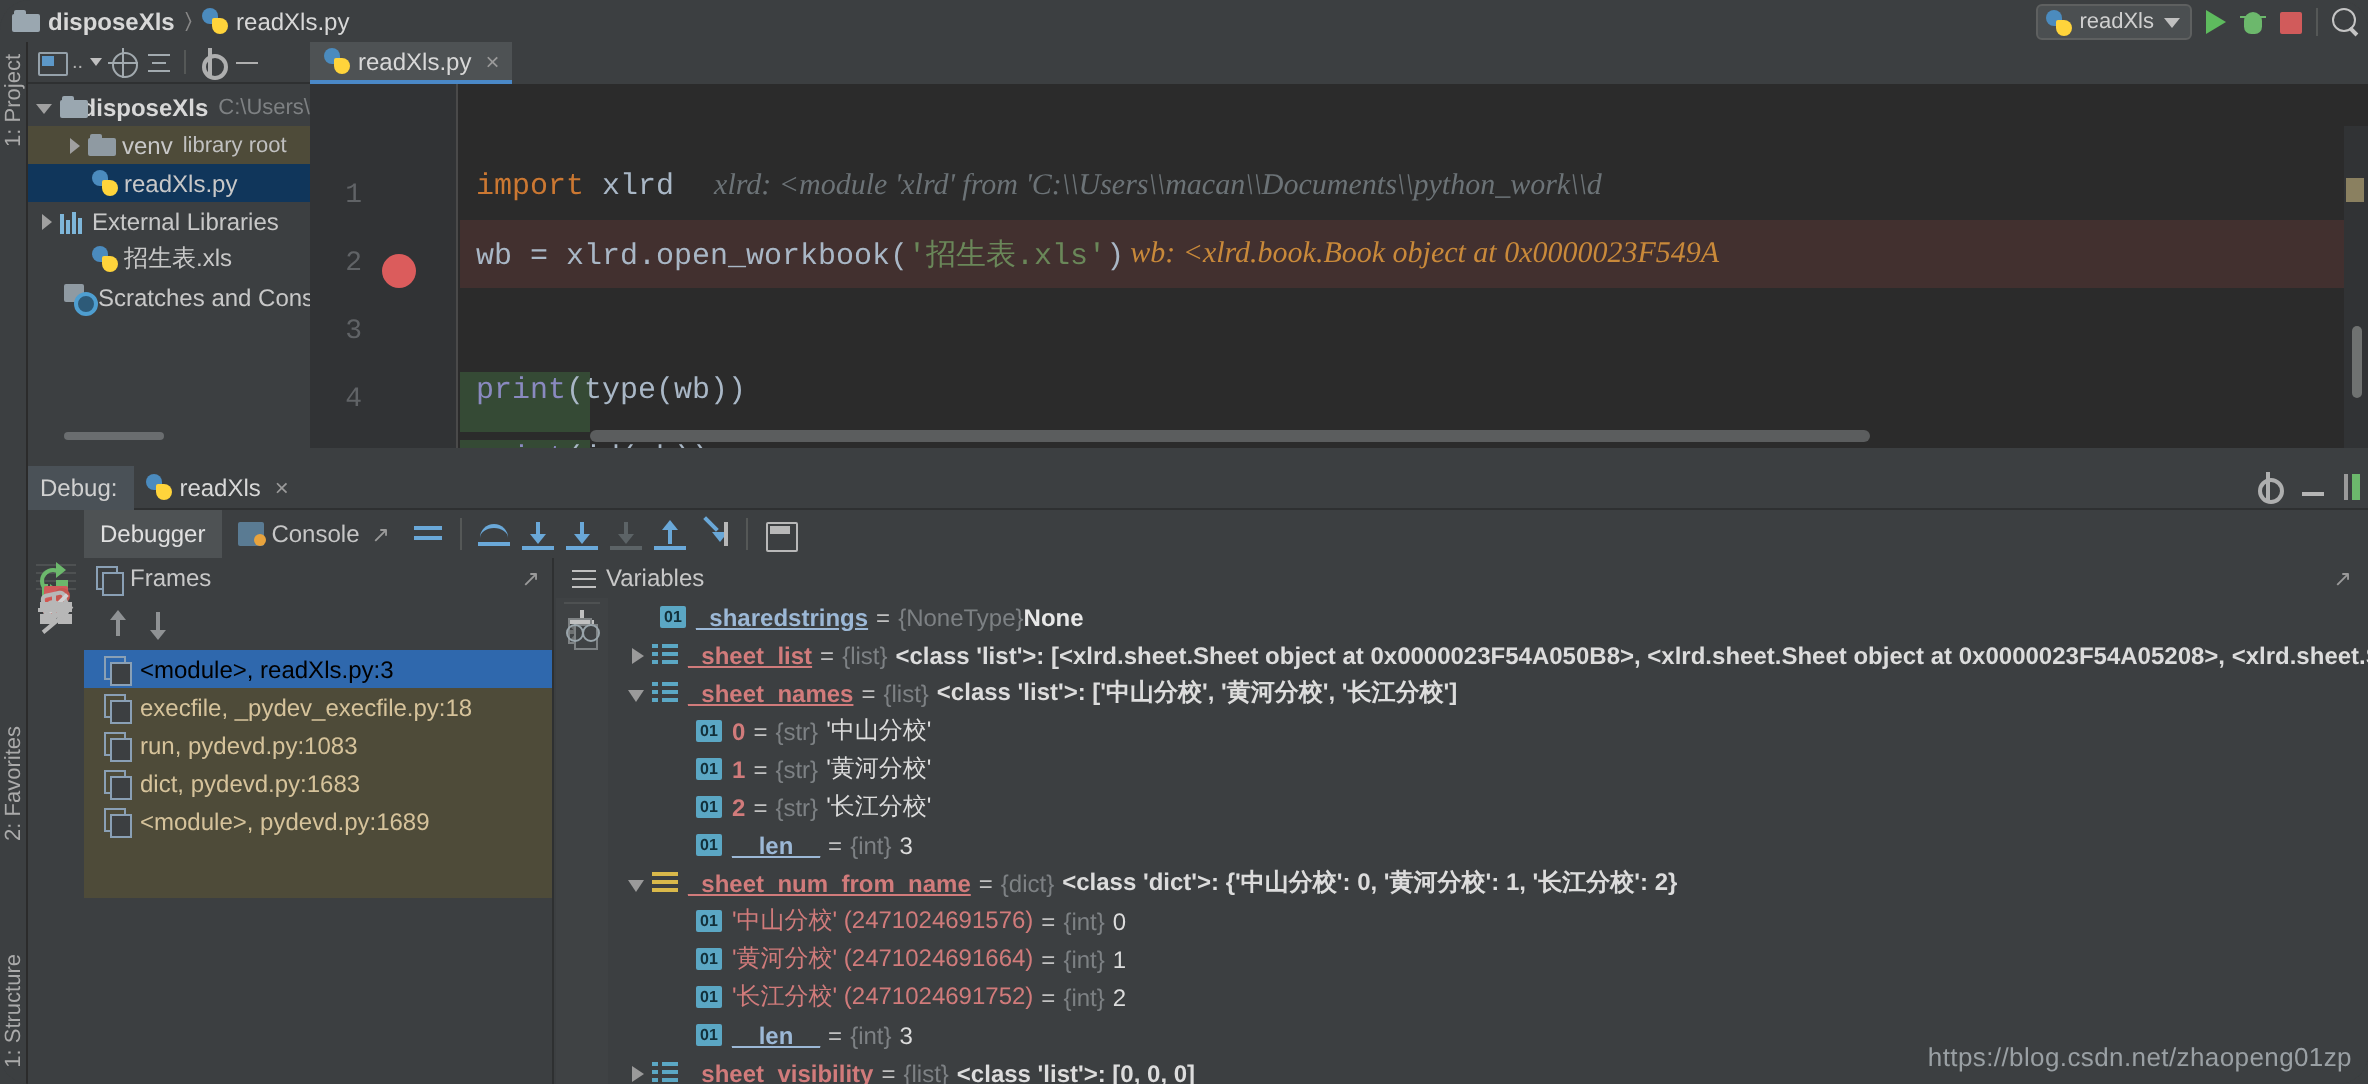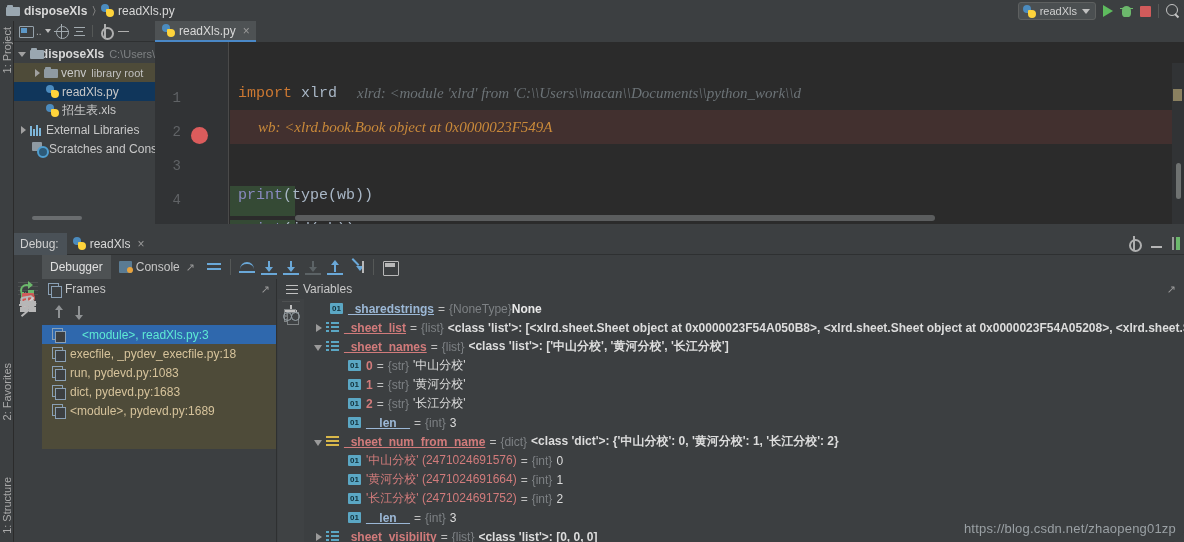--- a/index.html
+++ b/index.html
@@ -408,21 +408,21 @@
   .arrow-dn-btn:after{
     content:'';position:absolute;left:5px;top:13px;border-left:4px solid transparent;border-right:4px solid transparent;border-top:5px solid #8f9294;
   }
   #frames-list { margin-top:2px;background:#4e4b39;height:124px; }
   .frame-row {
     height:19px;display:flex;align-items:center;gap:5px;padding-left:10px;
     color:#d2b48c;font-size:12px;white-space:nowrap;
   }
   .frame-row.sel { background:#2f68ad;color:#ffffff; }
   .frame-row .ft { color:#d6c39b;font-size:12px; }
-  .frame-row.sel .ft { color:#5eead4;margin-left:12px; }
+  .frame-row.sel .ft { color:#000000; }
   #frames-rest { background:#3c3f41;height:94px; }
 
   
   #vars-panel {
     position:absolute;left:264px;top:46px;width:906px;height:263px;background:#3c3f41;
   }
   #vars-head { height:20px;display:flex;align-items:center;gap:5px;padding-left:8px;position:relative; }
   .var-head-ic { width:12px;height:11px;position:relative;flex:0 0 12px; }
   .var-head-ic .l{position:absolute;left:0;width:12px;height:1.6px;background:#c0c0c0;}
   #vars-head .vt { color:#c8c8c8;font-size:12px; }
@@ -554,36 +554,36 @@
         <span class="folder-venv"></span>
         <span class="tree-label">venv</span>
         <span class="tree-path" style="color:#c0c0c0">library root</span>
       </div>
 
       <div class="tree-row lvl3 sel-file">
         <span class="py-icon"></span>
         <span class="tree-label">readXls.py</span>
       </div>
 
-      <div class="tree-row lvl3">
-        <span class="py-icon"></span>
-        <span class="tree-label">招生表.xls</span>
-      </div>
-
       <div class="tree-row lvl1">
         <span class="tw-arrow closed"></span>
         <span class="lib-ic">
           <span style="left:0;height:10px"></span>
             <span style="left:3px;height:7px"></span>
           <span style="left:6px;height:11px"></span>
             <span style="left:9px;height:8px"></span>
         </span>
         <span class="tree-label">External Libraries</span>
       </div>
 
+      <div class="tree-row lvl3">
+        <span class="py-icon"></span>
+        <span class="tree-label">招生表.xls</span>
+      </div>
+
       <div class="tree-row lvl2">
         <span class="clock-ic"></span>
         <span class="tree-label">Scratches and Consol</span>
       </div>
     </div>
     <div id="proj-hscroll"></div>
   </div>
 
   <div id="editor-area">
     <div id="editor-tabs">
@@ -608,21 +608,22 @@
       <div id="line5-hl"></div>
 
       <div id="code-lines">
 
         <div class="cl" id="line1-row" style="top:34px">
           <span class="txt"><span class="kw">import</span><span class="pl"> xlrd</span></span>
           <span class="hint" style="margin-left:20px">xlrd: &lt;module 'xlrd' from 'C:\\Users\\macan\\Documents\\python_work\\d</span>
         </div>
 
         <div class="cl" id="line2-row" style="top:68px">
-          <span class="hint-orange" style="margin-left:20px">wb: &lt;xlrd.book.Book object at 0x0000023F549A</span>
+          <span class="txt"><span class="pl">wb = xlrd.open_workbook(</span><span class="str">'招生表.xls'</span><span class="pl">)</span></span>
+          <span class="hint-orange" style="margin-left:3px">wb: &lt;xlrd.book.Book object at 0x0000023F549A</span>
         </div>
 
 
         <div class="cl" id="line4-row" style="top:136px">
           <span class="txt"><span class="fn">print</span><span class="pl">(type(wb))</span></span>
         </div>
 
         <div class="cl" id="line5-row" style="top:170px">
           <span class="txt"><span class="fn">print</span><span class="pl">(id(wb))</span></span>
         </div>

